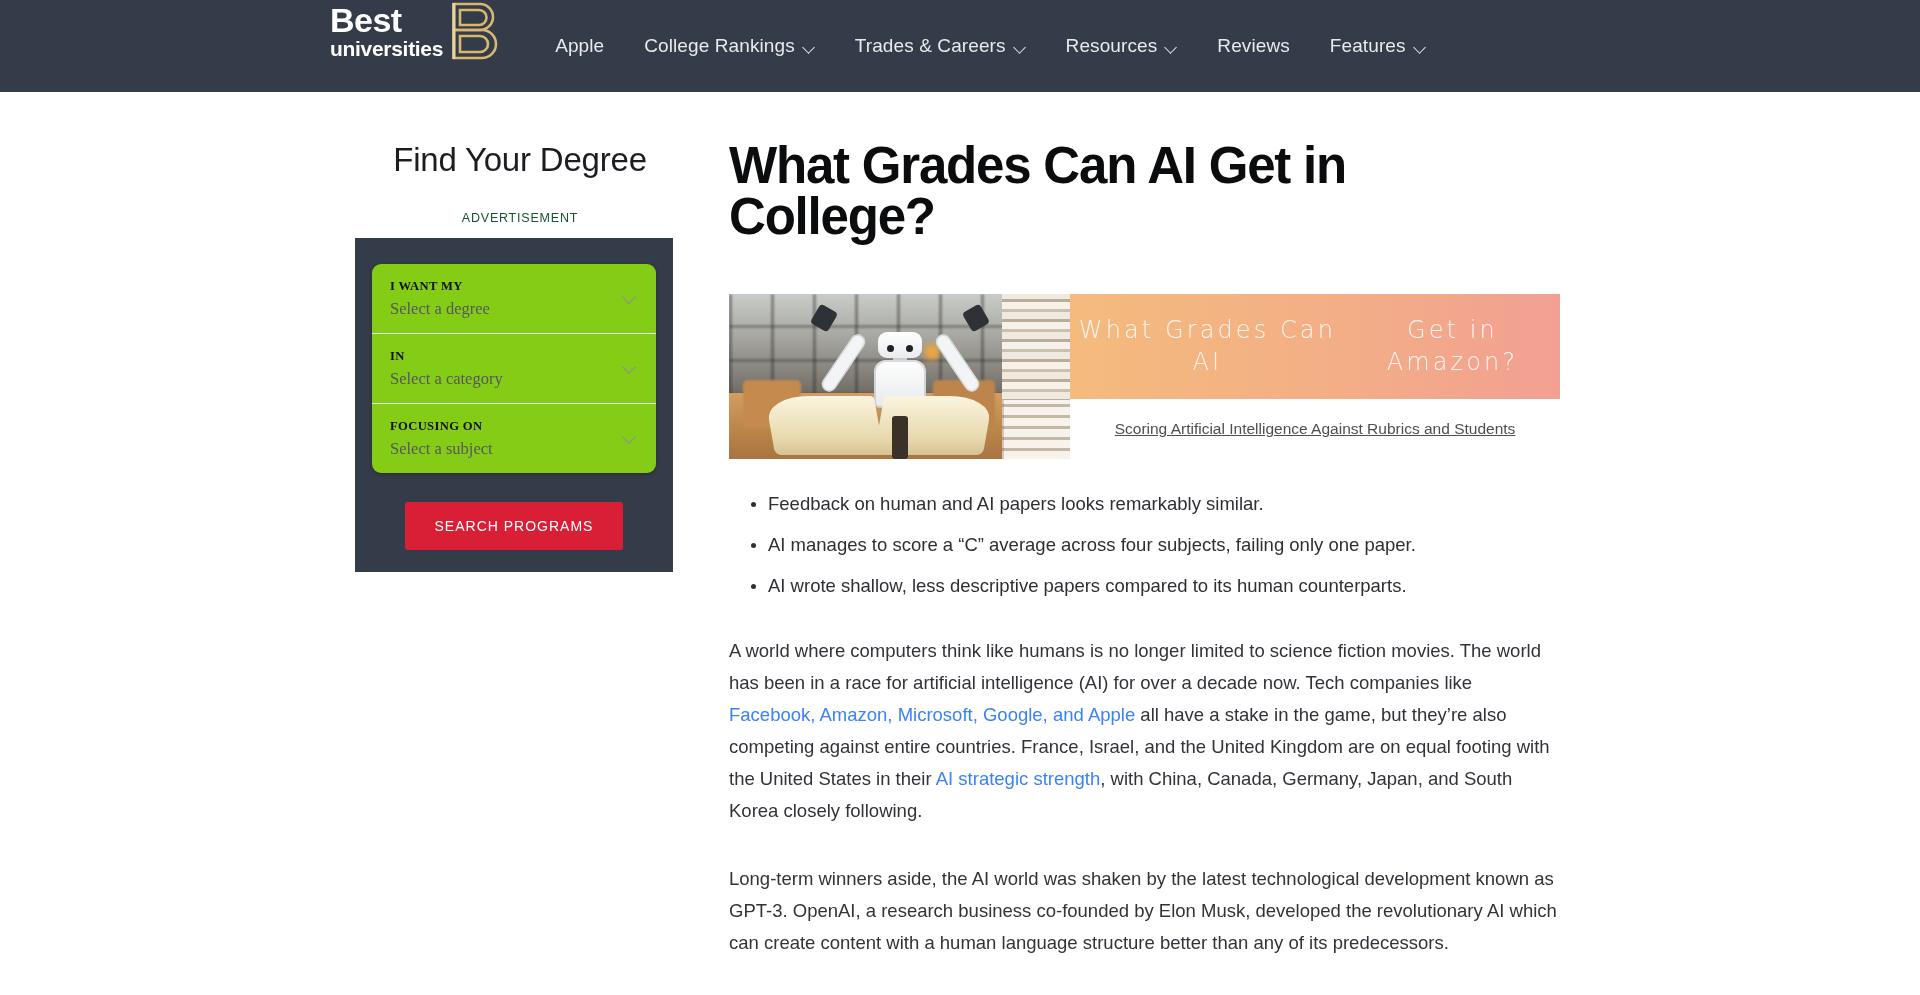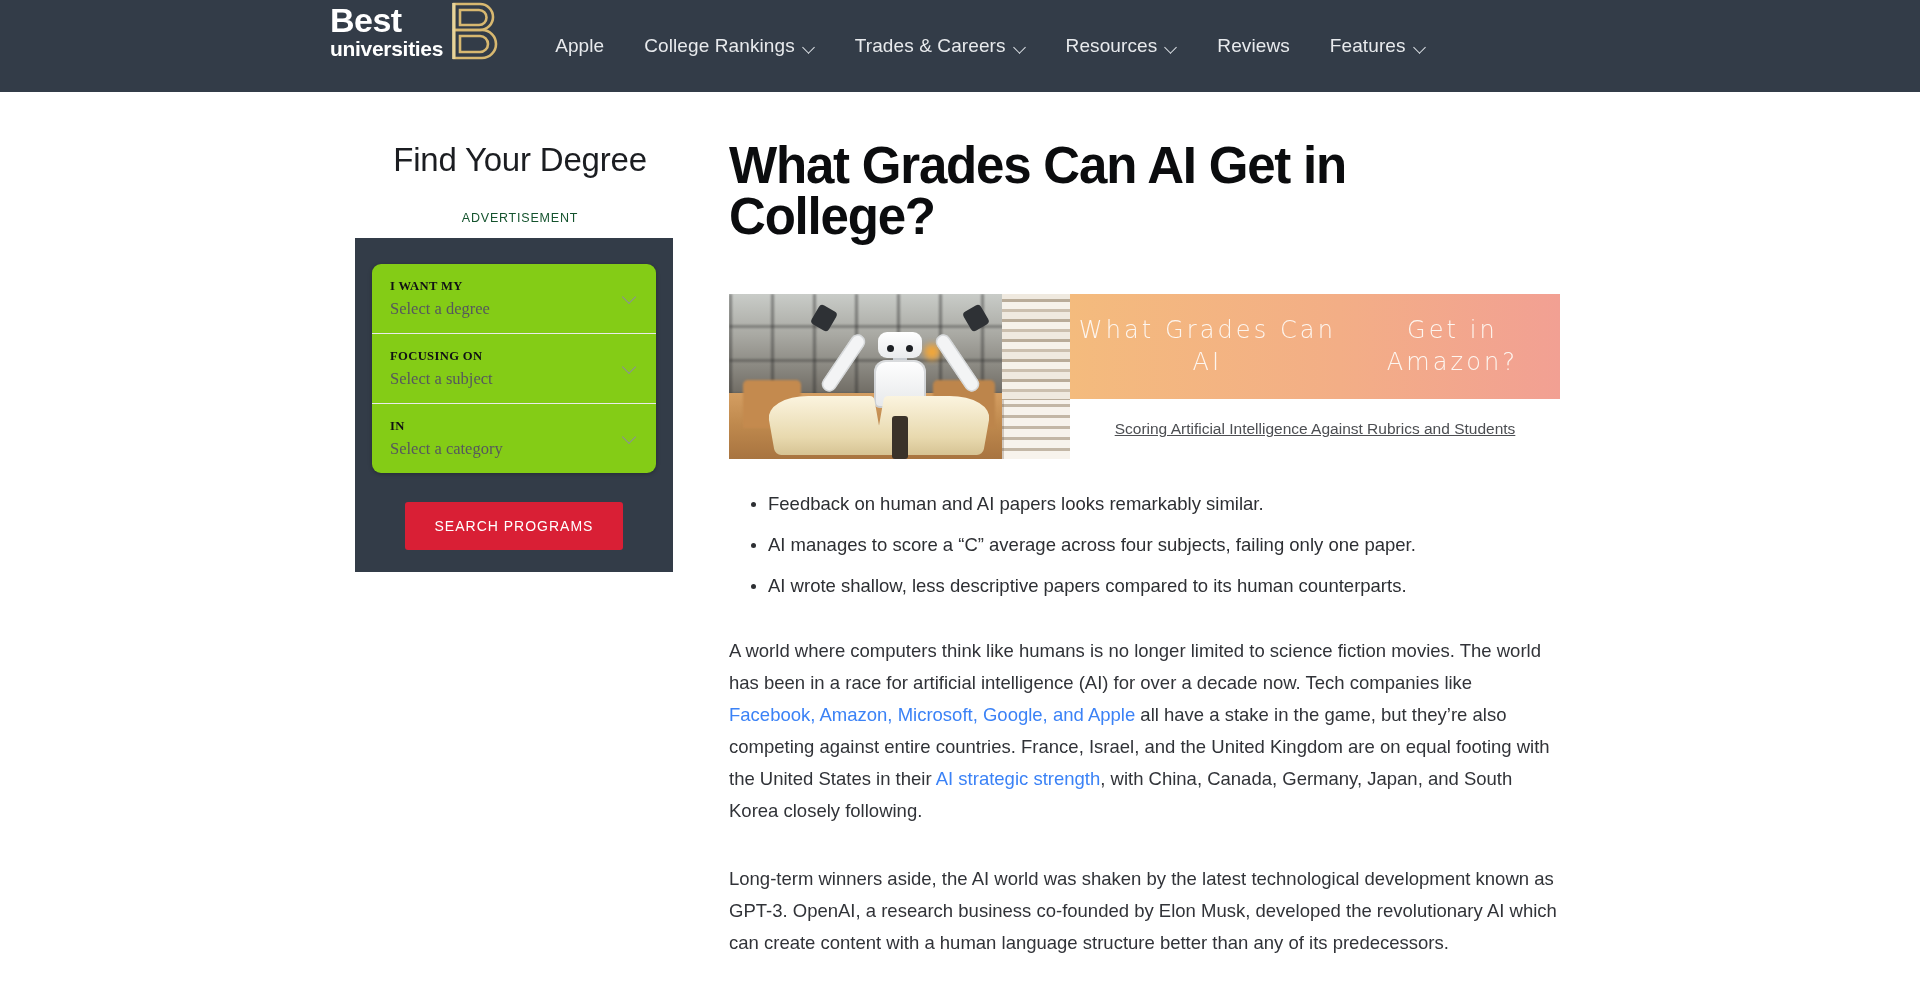--- a/index.html
+++ b/index.html
@@ -389,28 +389,28 @@
     <div class="ad-panel">
       <form class="form-card">
 
         <div class="form-row">
           <div class="form-label">I WANT MY</div>
           <div class="form-value">Select a degree</div>
           <span class="form-chevron"></span>
         </div>
 
         <div class="form-row">
+          <div class="form-label">IN</div>
+          <div class="form-value">Select a category</div>
+          <span class="form-chevron"></span>
+        </div>
+
+        <div class="form-row">
           <div class="form-label">FOCUSING ON</div>
           <div class="form-value">Select a subject</div>
-          <span class="form-chevron"></span>
-        </div>
-
-        <div class="form-row">
-          <div class="form-label">IN</div>
-          <div class="form-value">Select a category</div>
           <span class="form-chevron"></span>
         </div>
 
       </form>
 
       <div class="search-btn-wrap">
         <button class="search-btn" type="button">SEARCH PROGRAMS</button>
       </div>
     </div>
   </aside>

